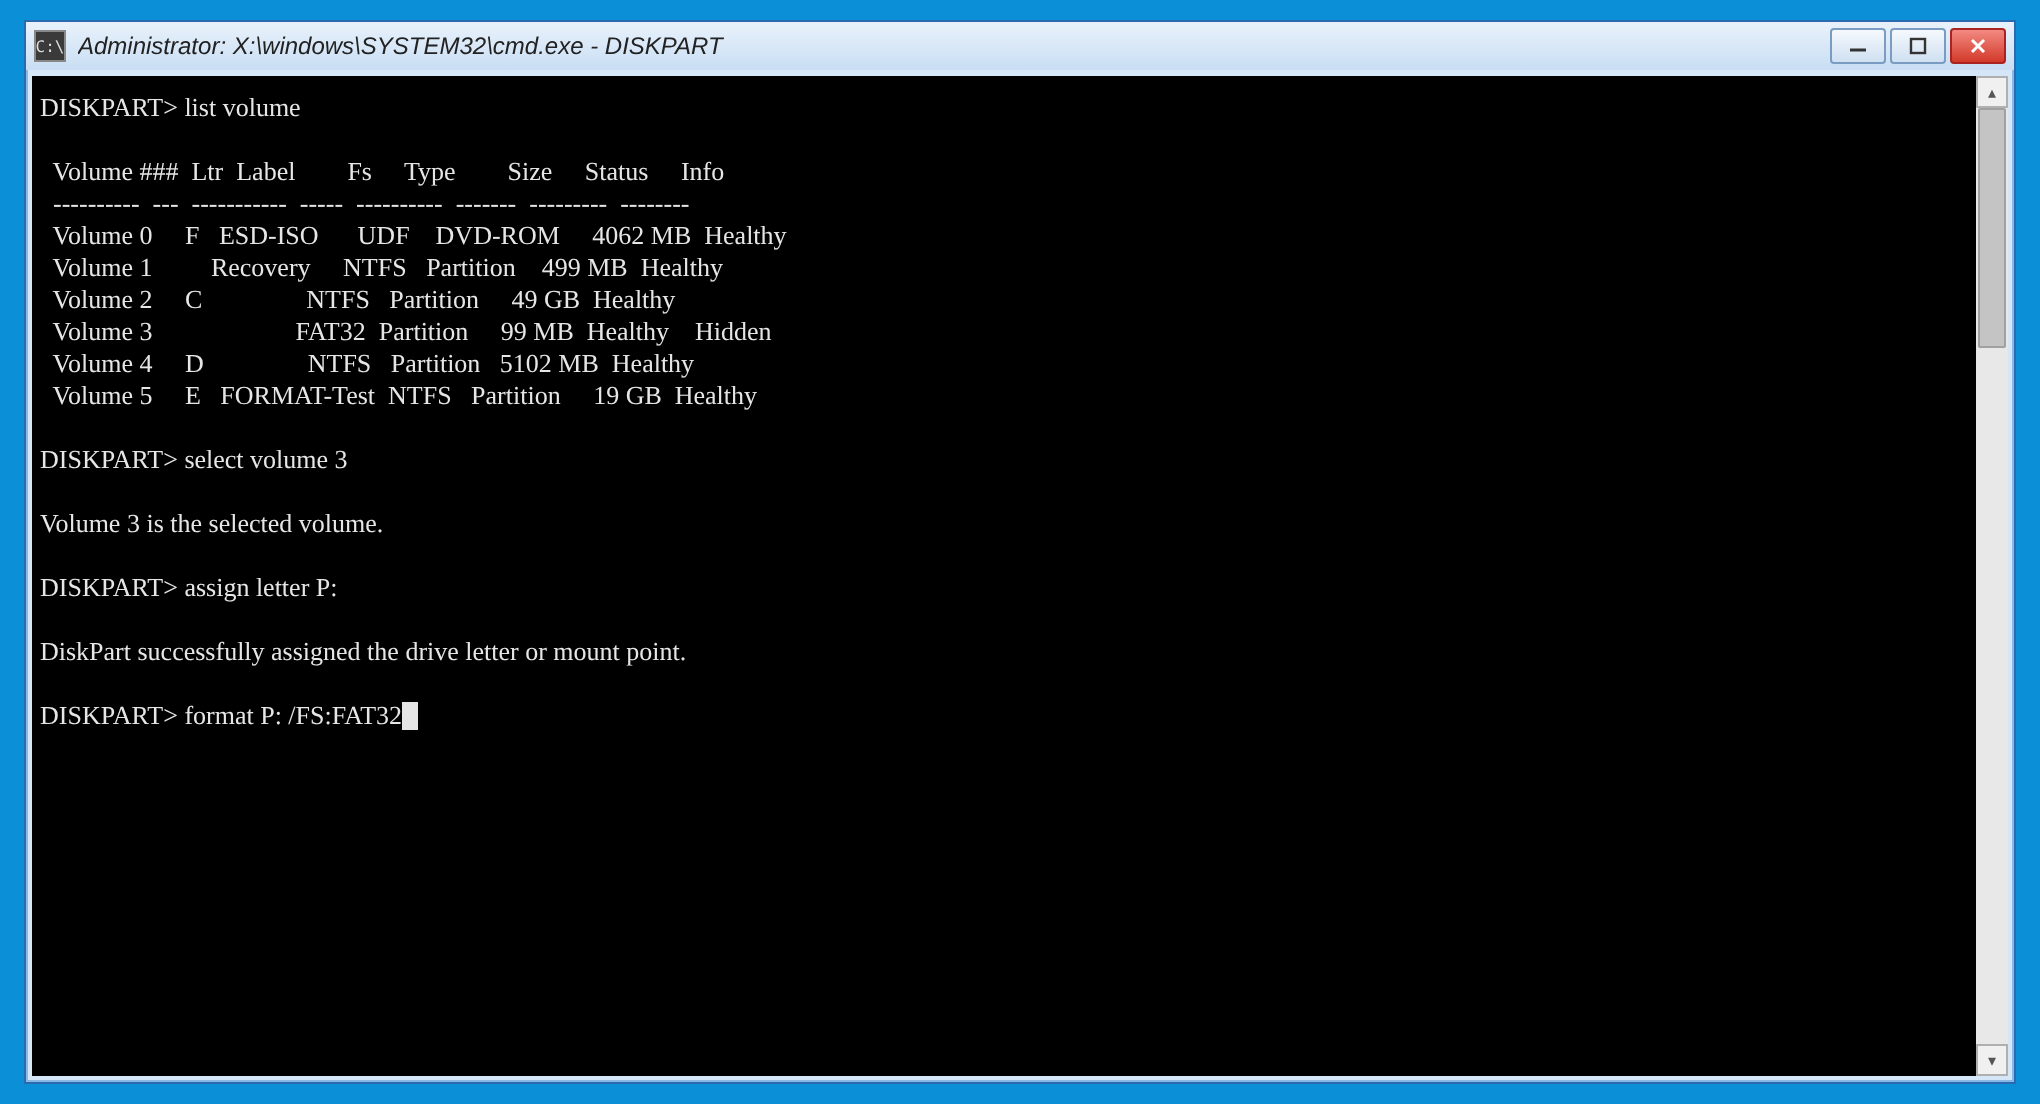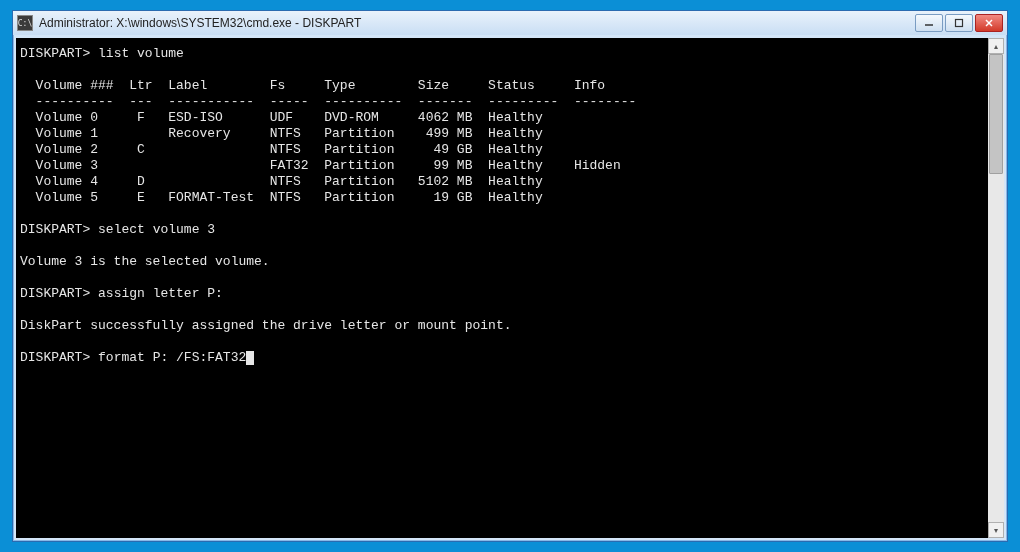--- a/index.html
+++ b/index.html
@@ -39,20 +39,21 @@
     display: flex;
     align-items: center;
     justify-content: center;
     font-size: 8px;
     color: #ddd;
     font-family: monospace;
     border: 1px solid #888;
   }
   .titlebar .title {
     flex: 1;
+    font-style: italic;
     white-space: nowrap;
     overflow: hidden;
   }
   .win-buttons {
     display: flex;
     gap: 2px;
   }
   .win-btn {
     width: 28px;
     height: 18px;
@@ -77,21 +78,21 @@
     margin: 3px;
     background: #000;
     display: flex;
     flex-direction: column;
     position: relative;
   }
   .terminal {
     flex: 1;
     background: #000;
     color: #e6e6e6;
-    font-family: Liberation Mono, monospace;
+    font-family: Liberation Serif, serif;
     font-size: 13px;
     line-height: 16px;
     padding: 8px 12px 8px 4px;
     white-space: pre;
     overflow: hidden;
   }
   .scrollbar {
     position: absolute;
     right: 0;
     top: 0;

